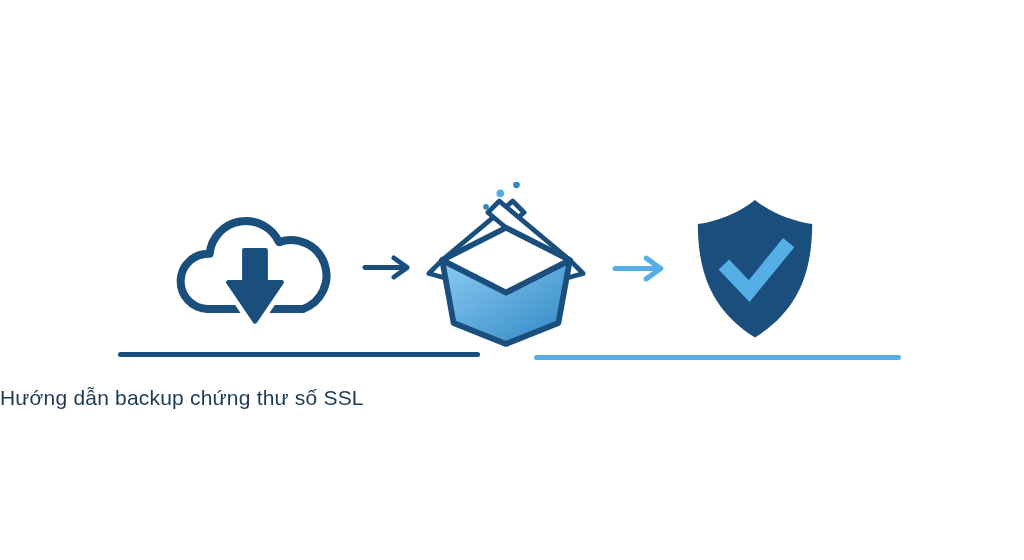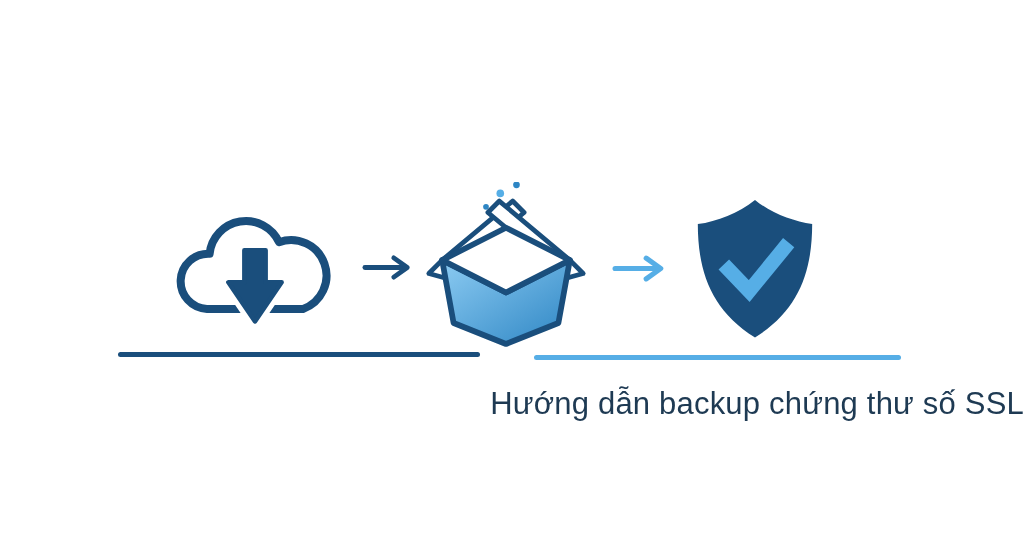--- a/index.html
+++ b/index.html
@@ -25,22 +25,22 @@
 
   .divider { position: absolute; height: 5px; border-radius: 3px; }
   .divider-dark  { left: 118px; top: 352px; width: 362px; background: var(--dark-navy, #1A4E7C); }
   .divider-light { left: 534px; top: 355px; width: 367px; background: var(--light-blue, #56AEE6); }
 
   .caption {
     position: absolute;
     left: 0;
     top: 386px;
     width: 100%;
-    text-align: right;
-    font-size: 31px;
+    text-align: left;
+    font-size: 21px;
     letter-spacing: 0.2px;
     color: var(--text-navy, #1E3A53);
   }
 
   
   .stroke-navy  { stroke: var(--dark-navy, #1A4E7C); }
   .fill-navy    { fill:   var(--dark-navy, #1A4E7C); }
   .stroke-light { stroke: var(--light-blue, #56AEE6); }
   .fill-light   { fill:   var(--light-blue, #56AEE6); }
   .fill-medium  { fill:   var(--medium-blue, #2E86C4); }

